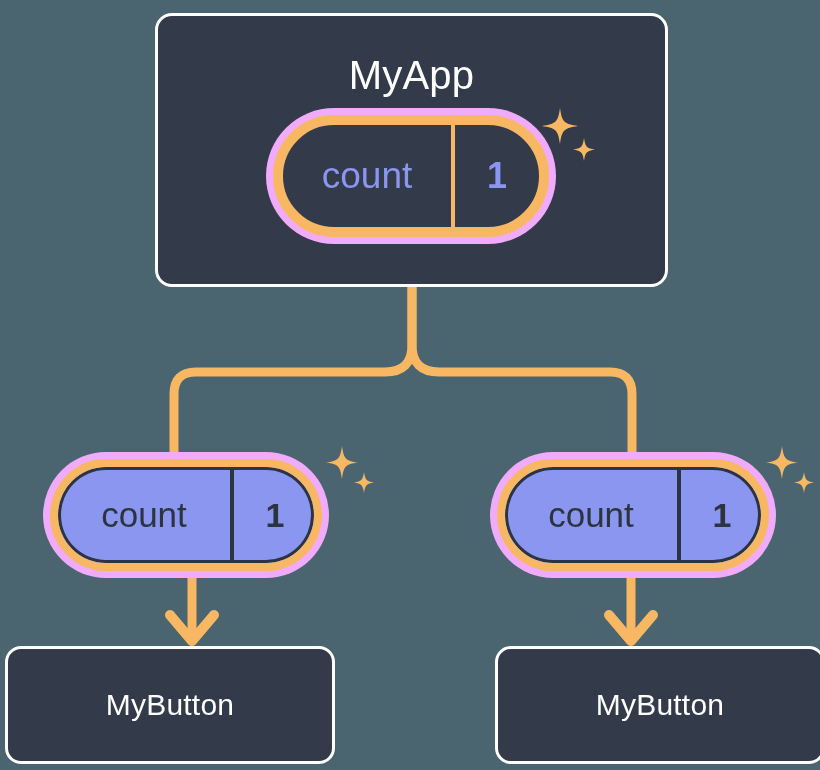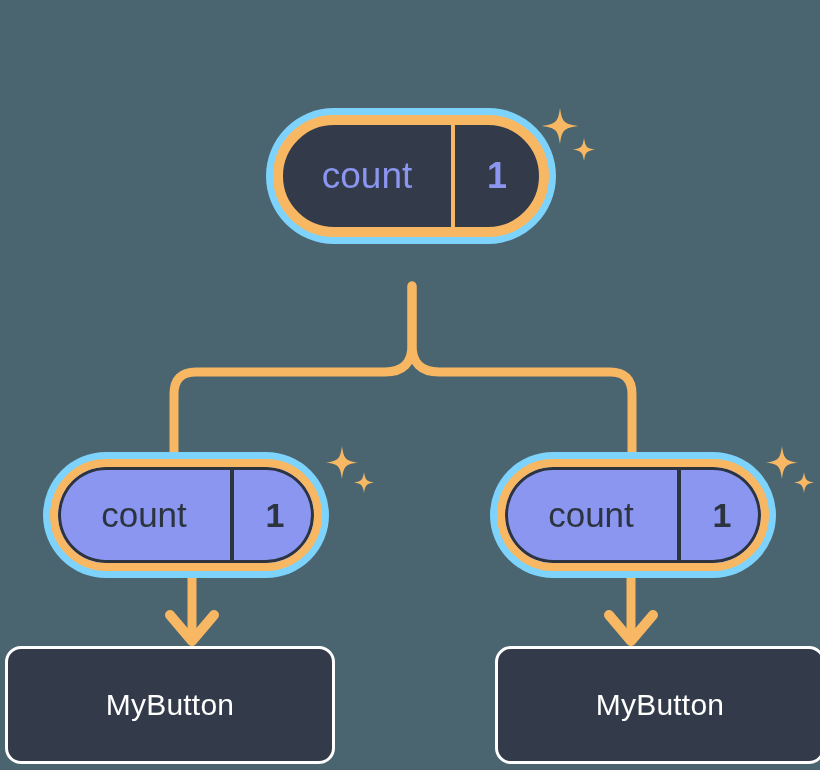--- a/index.html
+++ b/index.html
@@ -72,21 +72,21 @@
   #btn-card-left  { left: 5px;   top: 646px; width: 330px; }
   #btn-card-right { left: 495px; top: 646px; width: 330px; }
   .btn-card .card-title { font-size: 30px; }
 
   
   .pill {
     position: absolute;
     z-index: 3;
     box-sizing: border-box;
     border-radius: 999px;
-    background: #7dd3fc;              
+    background: #f0abfc;              
     padding: 7px;
   }
   .pill-inner {
     box-sizing: border-box;
     width: 100%;
     height: 100%;
     border-radius: 999px;
     border: 9px solid #f8b863;        
     display: flex;
     align-items: stretch;
@@ -183,20 +183,23 @@
       <path d="M192,578 L192,640" fill="none" stroke="#f8b863" stroke-width="9" stroke-linecap="round"></path>
       <path d="M170,615 L192,641 L214,615" fill="none" stroke="#f8b863" stroke-width="10" stroke-linecap="round" stroke-linejoin="round"></path>
     </g>
 
     <g>
       <path d="M631,578 L631,640" fill="none" stroke="#f8b863" stroke-width="9" stroke-linecap="round"></path>
       <path d="M609,615 L631,641 L653,615" fill="none" stroke="#f8b863" stroke-width="10" stroke-linecap="round" stroke-linejoin="round"></path>
     </g>
   </svg>
 
+  <div class="card" id="app-card">
+    <div class="card-title">MyApp</div>
+  </div>
 
   <div class="pill" id="app-pill">
     <div class="pill-inner">
       <div class="pill-cell pill-key">count</div>
       <div class="pill-cell pill-val">1</div>
     </div>
   </div>
 
   <div class="sparkle-group" id="sparkle-app">
     <svg width="70" height="80" viewBox="0 0 70 80">

